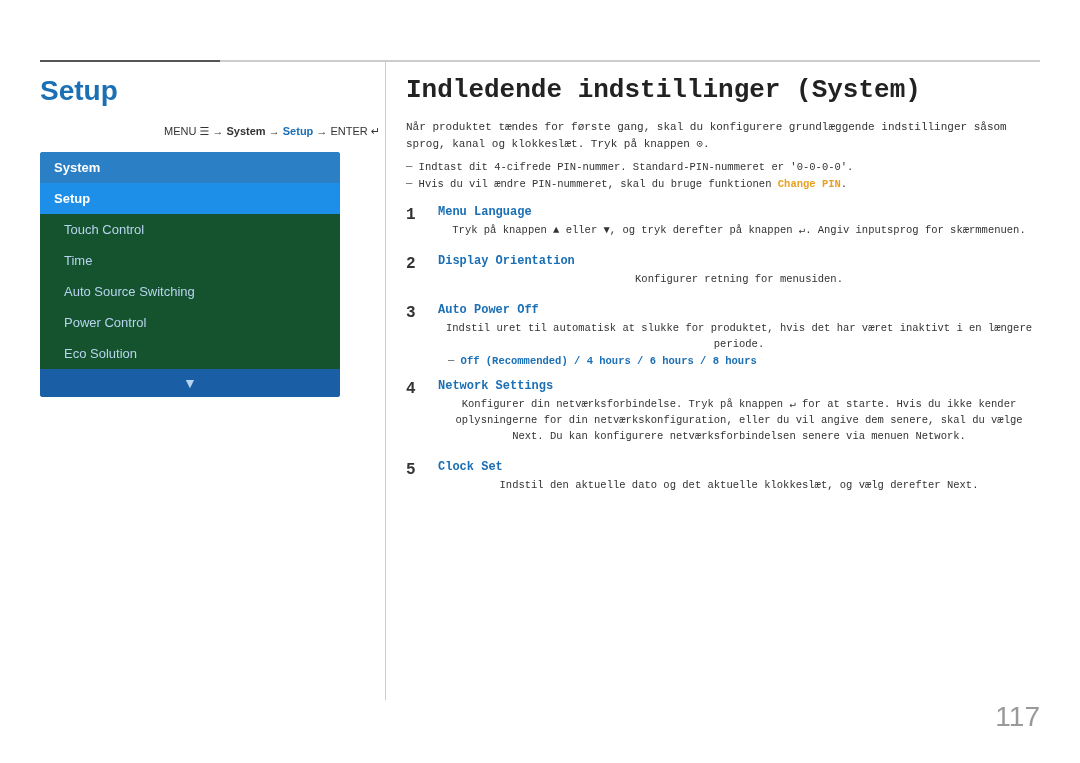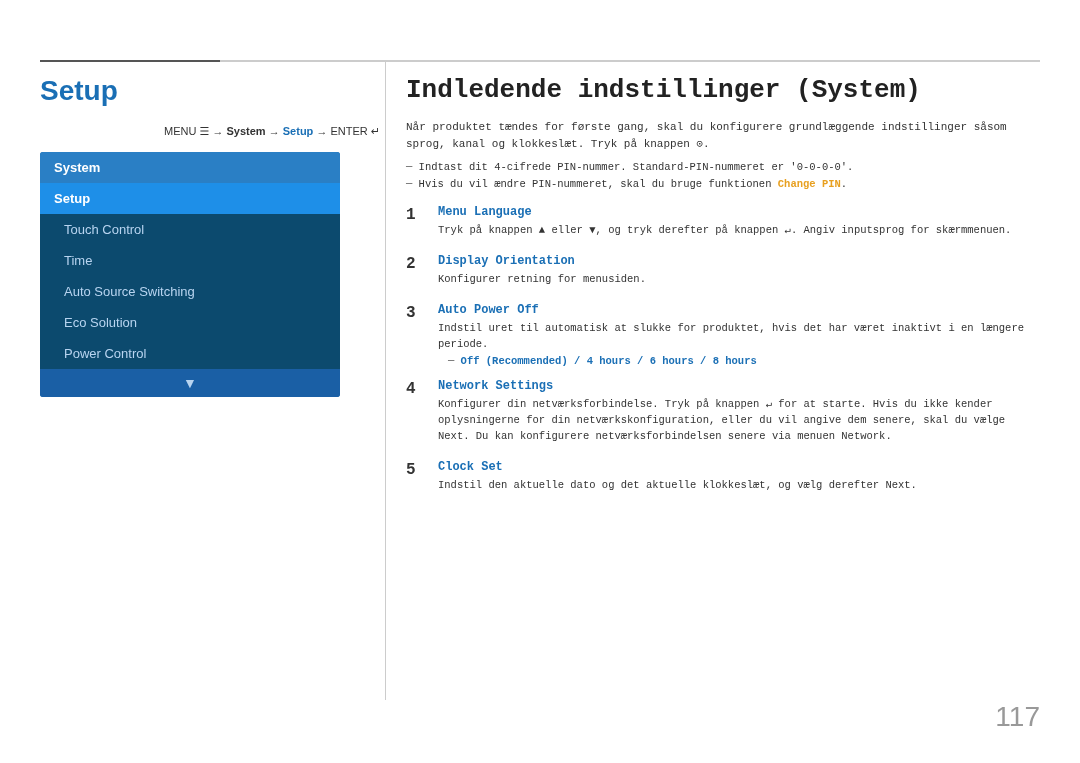--- a/index.html
+++ b/index.html
@@ -78,21 +78,21 @@
       color: #cde;
       background: #1a5fa5;
     }
     .system-menu-item.active {
       background: #1e8fe8;
       color: #ffffff;
       font-weight: bold;
       padding-left: 14px;
     }
     .system-menu-item.normal {
-      background: #0c4a6e;
+      background: #14532d;
       color: #b8d4f0;
     }
     .system-menu-item.with-number {
       display: flex;
       justify-content: space-between;
       align-items: center;
     }
 
     .chevron-row {
       display: flex;
@@ -199,20 +199,21 @@
       font-weight: bold;
       color: #1a6fb5;
       margin-bottom: 4px;
     }
 
     .step-desc {
       font-size: 10.5px;
       color: #333;
       line-height: 1.5;
       margin-bottom: 3px;
+      text-align: center;
     }
 
     .step-sub {
       font-size: 10.5px;
       color: #333;
       padding-left: 10px;
     }
     .step-sub::before {
       content: '─  ';
       color: #555;
@@ -243,22 +244,22 @@
   <div class="menu-path">
     <span>MENU ☰ → <span class="bold">System</span> → <span class="blue">Setup</span> → ENTER ↵</span>
   </div>
 
   <div class="system-menu">
     <div class="system-menu-header">System</div>
     <div class="system-menu-item active">Setup</div>
     <div class="system-menu-item normal">Touch Control</div>
     <div class="system-menu-item normal">Time</div>
     <div class="system-menu-item normal">Auto Source Switching</div>
+    <div class="system-menu-item normal">Power Control</div>
     <div class="system-menu-item normal">Eco Solution</div>
-    <div class="system-menu-item normal">Power Control</div>
     <div class="chevron-row">
       <span class="chevron-icon">▼</span>
     </div>
   </div>
 
 </div>
 
 <div class="vertical-divider"></div>
 
 <div class="right-panel">

